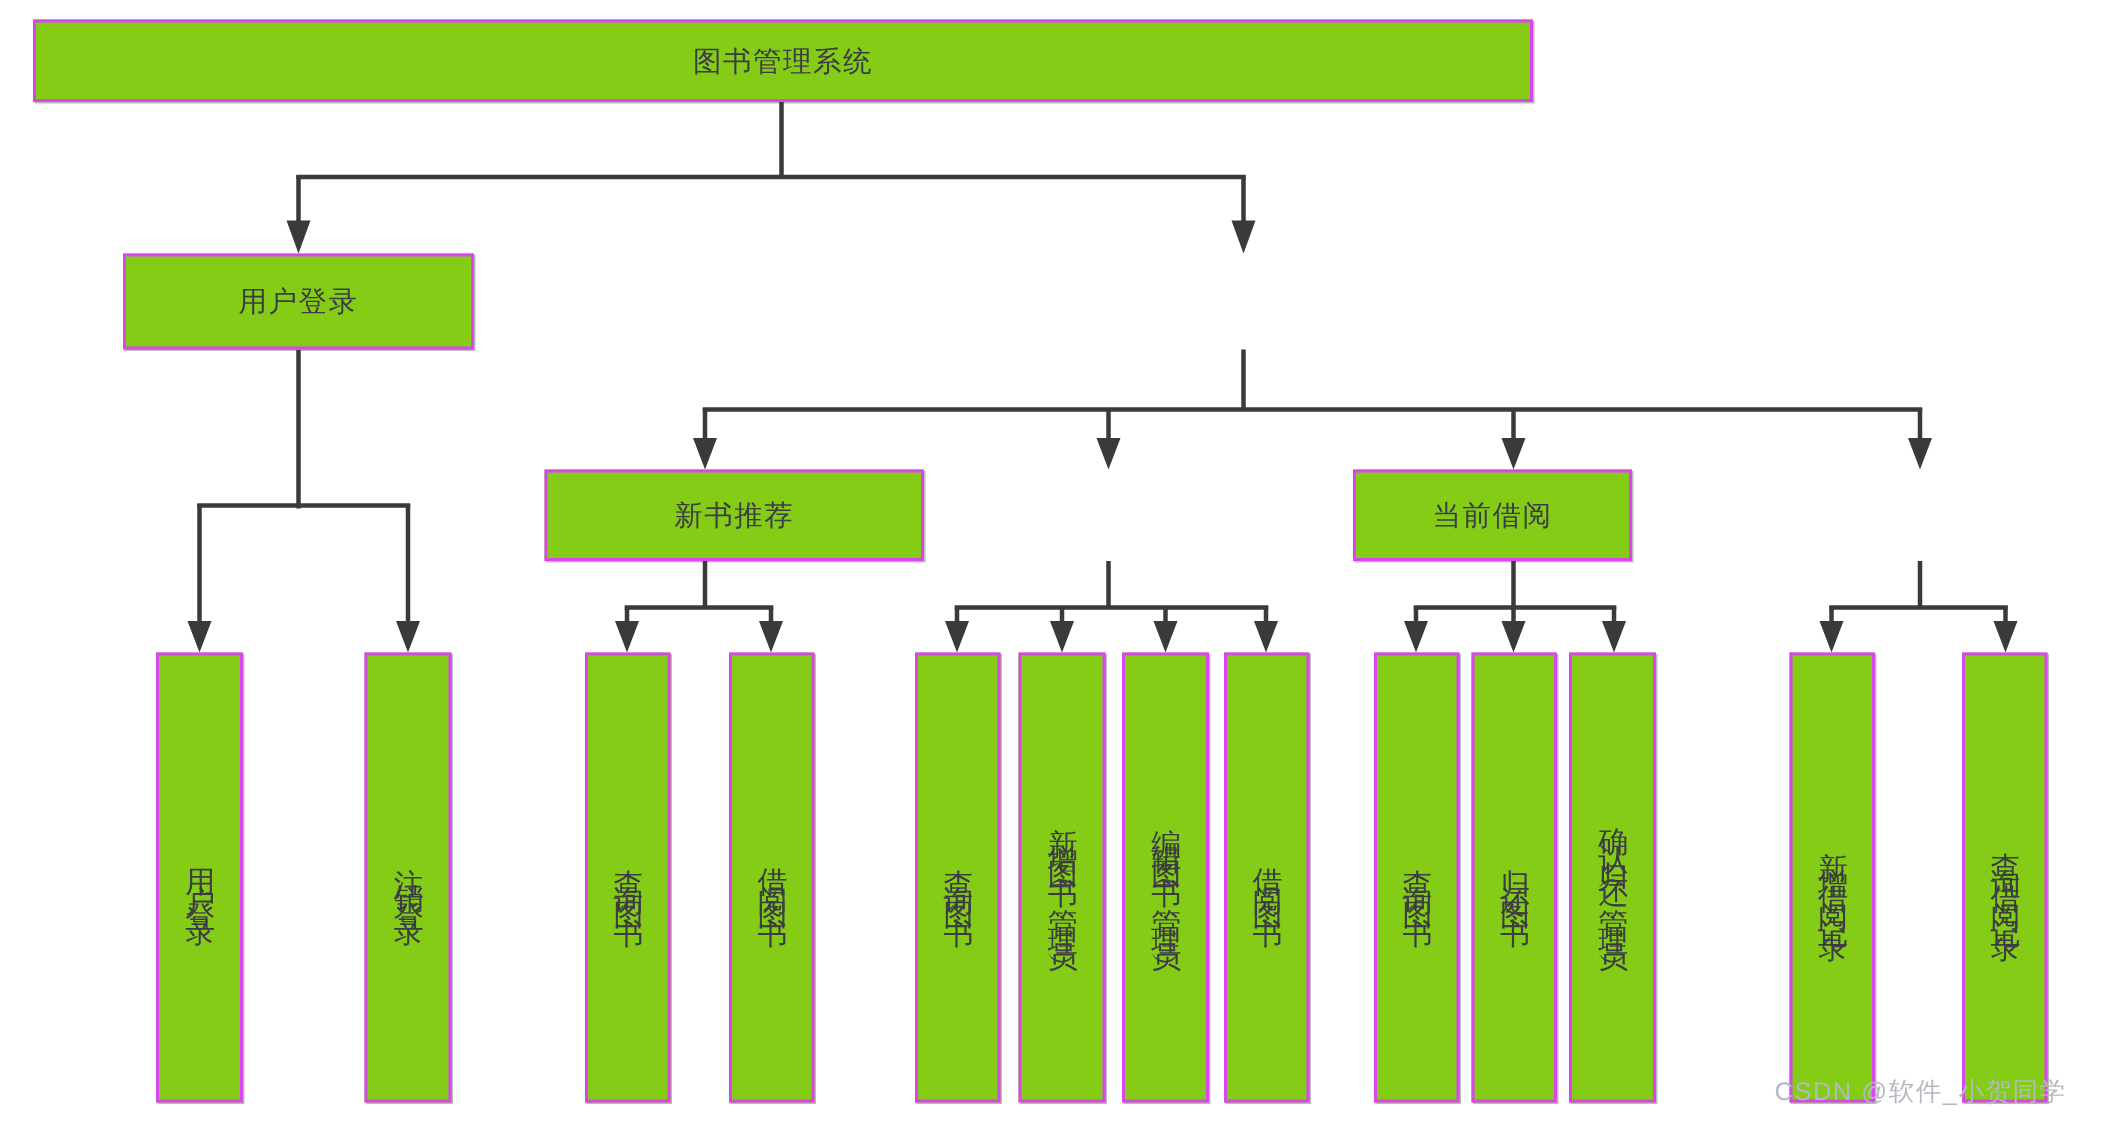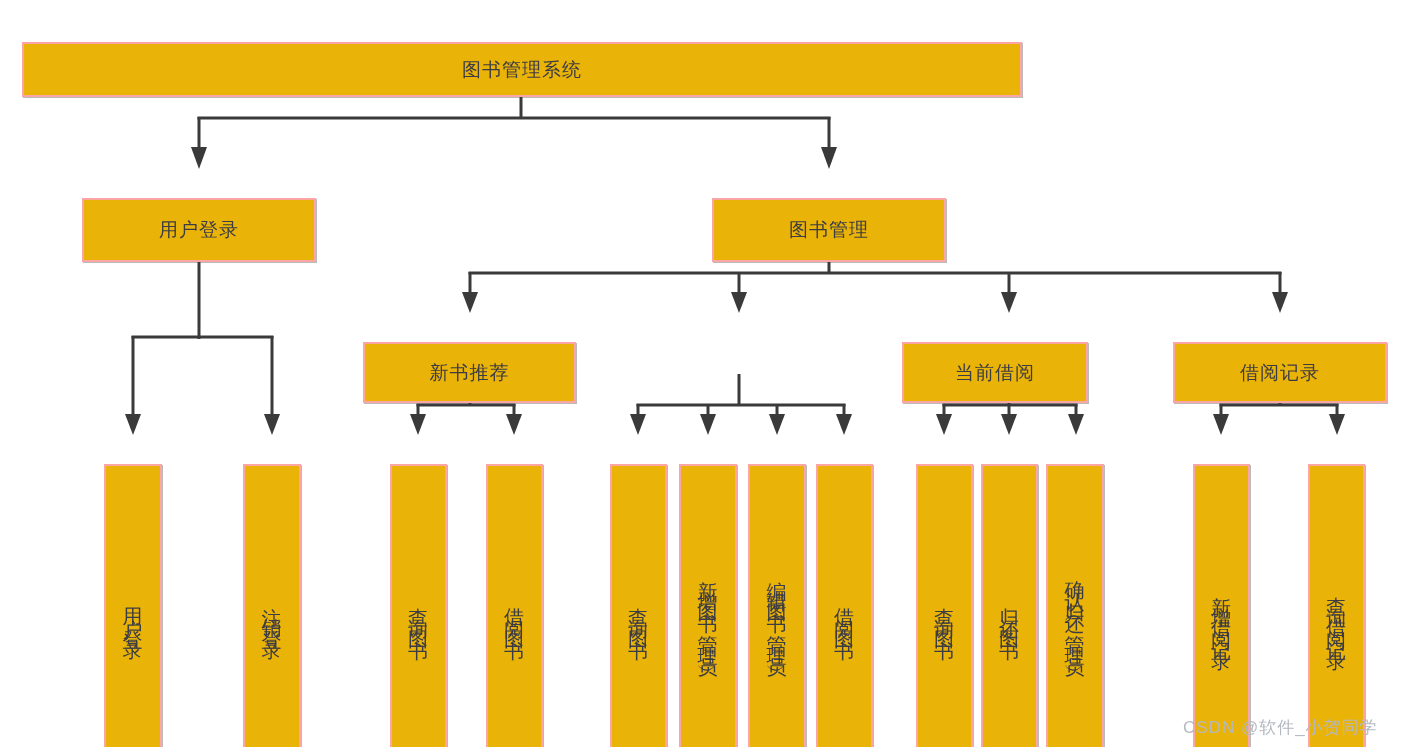--- a/index.html
+++ b/index.html
@@ -9,26 +9,25 @@
     background:#ffffff;
     font-family:"Liberation Sans","DejaVu Sans",sans-serif;
     overflow:hidden;
   }
   #connectors{position:absolute;left:0;top:0;width:1405px;height:747px;}
   #connectors line{stroke:#3a3a3a;stroke-width:3;}
   #connectors polygon{fill:#3a3a3a;}
   .box{
     position:absolute;
     box-sizing:border-box;
-    background:#eab308;
-    border:2px solid #fca5a5;
+    background:#84cc16;
+    border:2px solid #d946ef;
     box-shadow:1px 1px 0 rgba(60,60,60,.35);
     display:flex;align-items:center;justify-content:center;
     color:#3c3c43;
-    margin-top:29px;
   }
   .hbox{font-size:19px;letter-spacing:1px;white-space:nowrap;}
   .vbox{
     writing-mode:vertical-rl;
     text-orientation:mixed;
     font-size:20px;
     letter-spacing:11px;
     line-height:1;
     white-space:nowrap;
   }
@@ -112,25 +111,23 @@
       <line x1="1221" y1="404" x2="1221" y2="416"></line>
       <polygon points="1213,414 1229,414 1221,435"></polygon>
       <line x1="1337" y1="404" x2="1337" y2="416"></line>
       <polygon points="1329,414 1345,414 1337,435"></polygon>
     </g>
   </svg>
 
   <div class="box hbox" style="left:22px;top:13px;width:1000px;height:55px">图书管理系统</div>
 
   <div class="box hbox" style="left:82px;top:169px;width:234px;height:64px">用户登录</div>
-  <div class="box hbox" style="left:712px;top:169px;width:234px;height:64px">图书管理</div>
 
-  <div class="box hbox" style="left:363px;top:313px;width:213px;height:61px">新书推荐</div>
+  <div class="box hbox" style="left:363px;top:313px;width:253px;height:61px">新书推荐</div>
   <div class="box hbox" style="left:902px;top:313px;width:186px;height:61px">当前借阅</div>
-  <div class="box hbox" style="left:1173px;top:313px;width:214px;height:61px">借阅记录</div>
 
   <div class="box vbox" style="left:104px;top:435px;width:58px;height:300px">用户登录</div>
   <div class="box vbox" style="left:243px;top:435px;width:58px;height:300px">注销登录</div>
 
   <div class="box vbox" style="left:390px;top:435px;width:57px;height:300px">查询图书</div>
   <div class="box vbox" style="left:486px;top:435px;width:57px;height:300px">借阅图书</div>
 
   <div class="box vbox" style="left:610px;top:435px;width:57px;height:300px">查询图书</div>
   <div class="box vbox" style="left:679px;top:435px;width:58px;height:300px">新增图书（管理员）</div>
   <div class="box vbox" style="left:748px;top:435px;width:58px;height:300px">编辑图书（管理员）</div>

